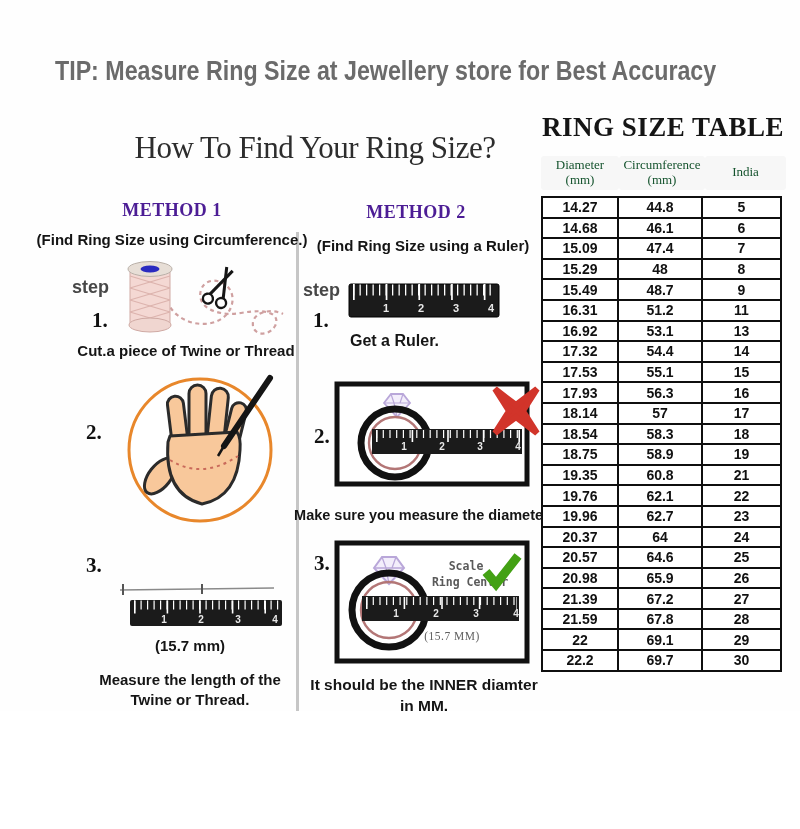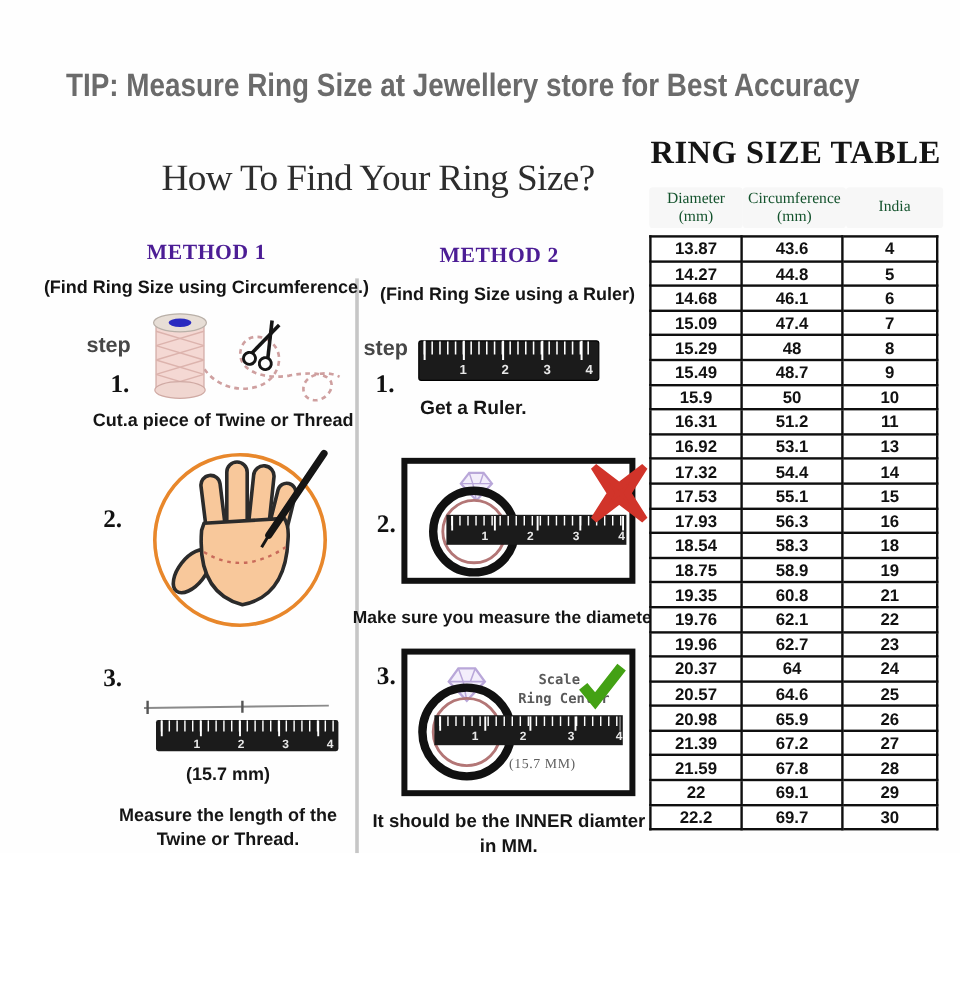--- a/index.html
+++ b/index.html
@@ -214,25 +214,20 @@
   </div>
 
   <table class="rs">
     <colgroup>
         <col class="cD">
         <col class="cC">
         <col class="cI">
       </colgroup>
     <tbody>
         <tr>
-          <td>13.87</td>
-          <td>43.6</td>
-          <td>4</td>
-        </tr>
-        <tr>
           <td>14.27</td>
           <td>44.8</td>
           <td>5</td>
         </tr>
         <tr>
           <td>14.68</td>
           <td>46.1</td>
           <td>6</td>
         </tr>
         <tr>
@@ -244,25 +239,20 @@
           <td>15.29</td>
           <td>48</td>
           <td>8</td>
         </tr>
         <tr>
           <td>15.49</td>
           <td>48.7</td>
           <td>9</td>
         </tr>
         <tr>
-          <td>15.9</td>
-          <td>50</td>
-          <td>10</td>
-        </tr>
-        <tr>
           <td>16.31</td>
           <td>51.2</td>
           <td>11</td>
         </tr>
         <tr>
           <td>16.92</td>
           <td>53.1</td>
           <td>13</td>
         </tr>
         <tr>
@@ -274,20 +264,25 @@
           <td>17.53</td>
           <td>55.1</td>
           <td>15</td>
         </tr>
         <tr>
           <td>17.93</td>
           <td>56.3</td>
           <td>16</td>
         </tr>
         <tr>
+          <td>18.14</td>
+          <td>57</td>
+          <td>17</td>
+        </tr>
+        <tr>
           <td>18.54</td>
           <td>58.3</td>
           <td>18</td>
         </tr>
         <tr>
           <td>18.75</td>
           <td>58.9</td>
           <td>19</td>
         </tr>
         <tr>

